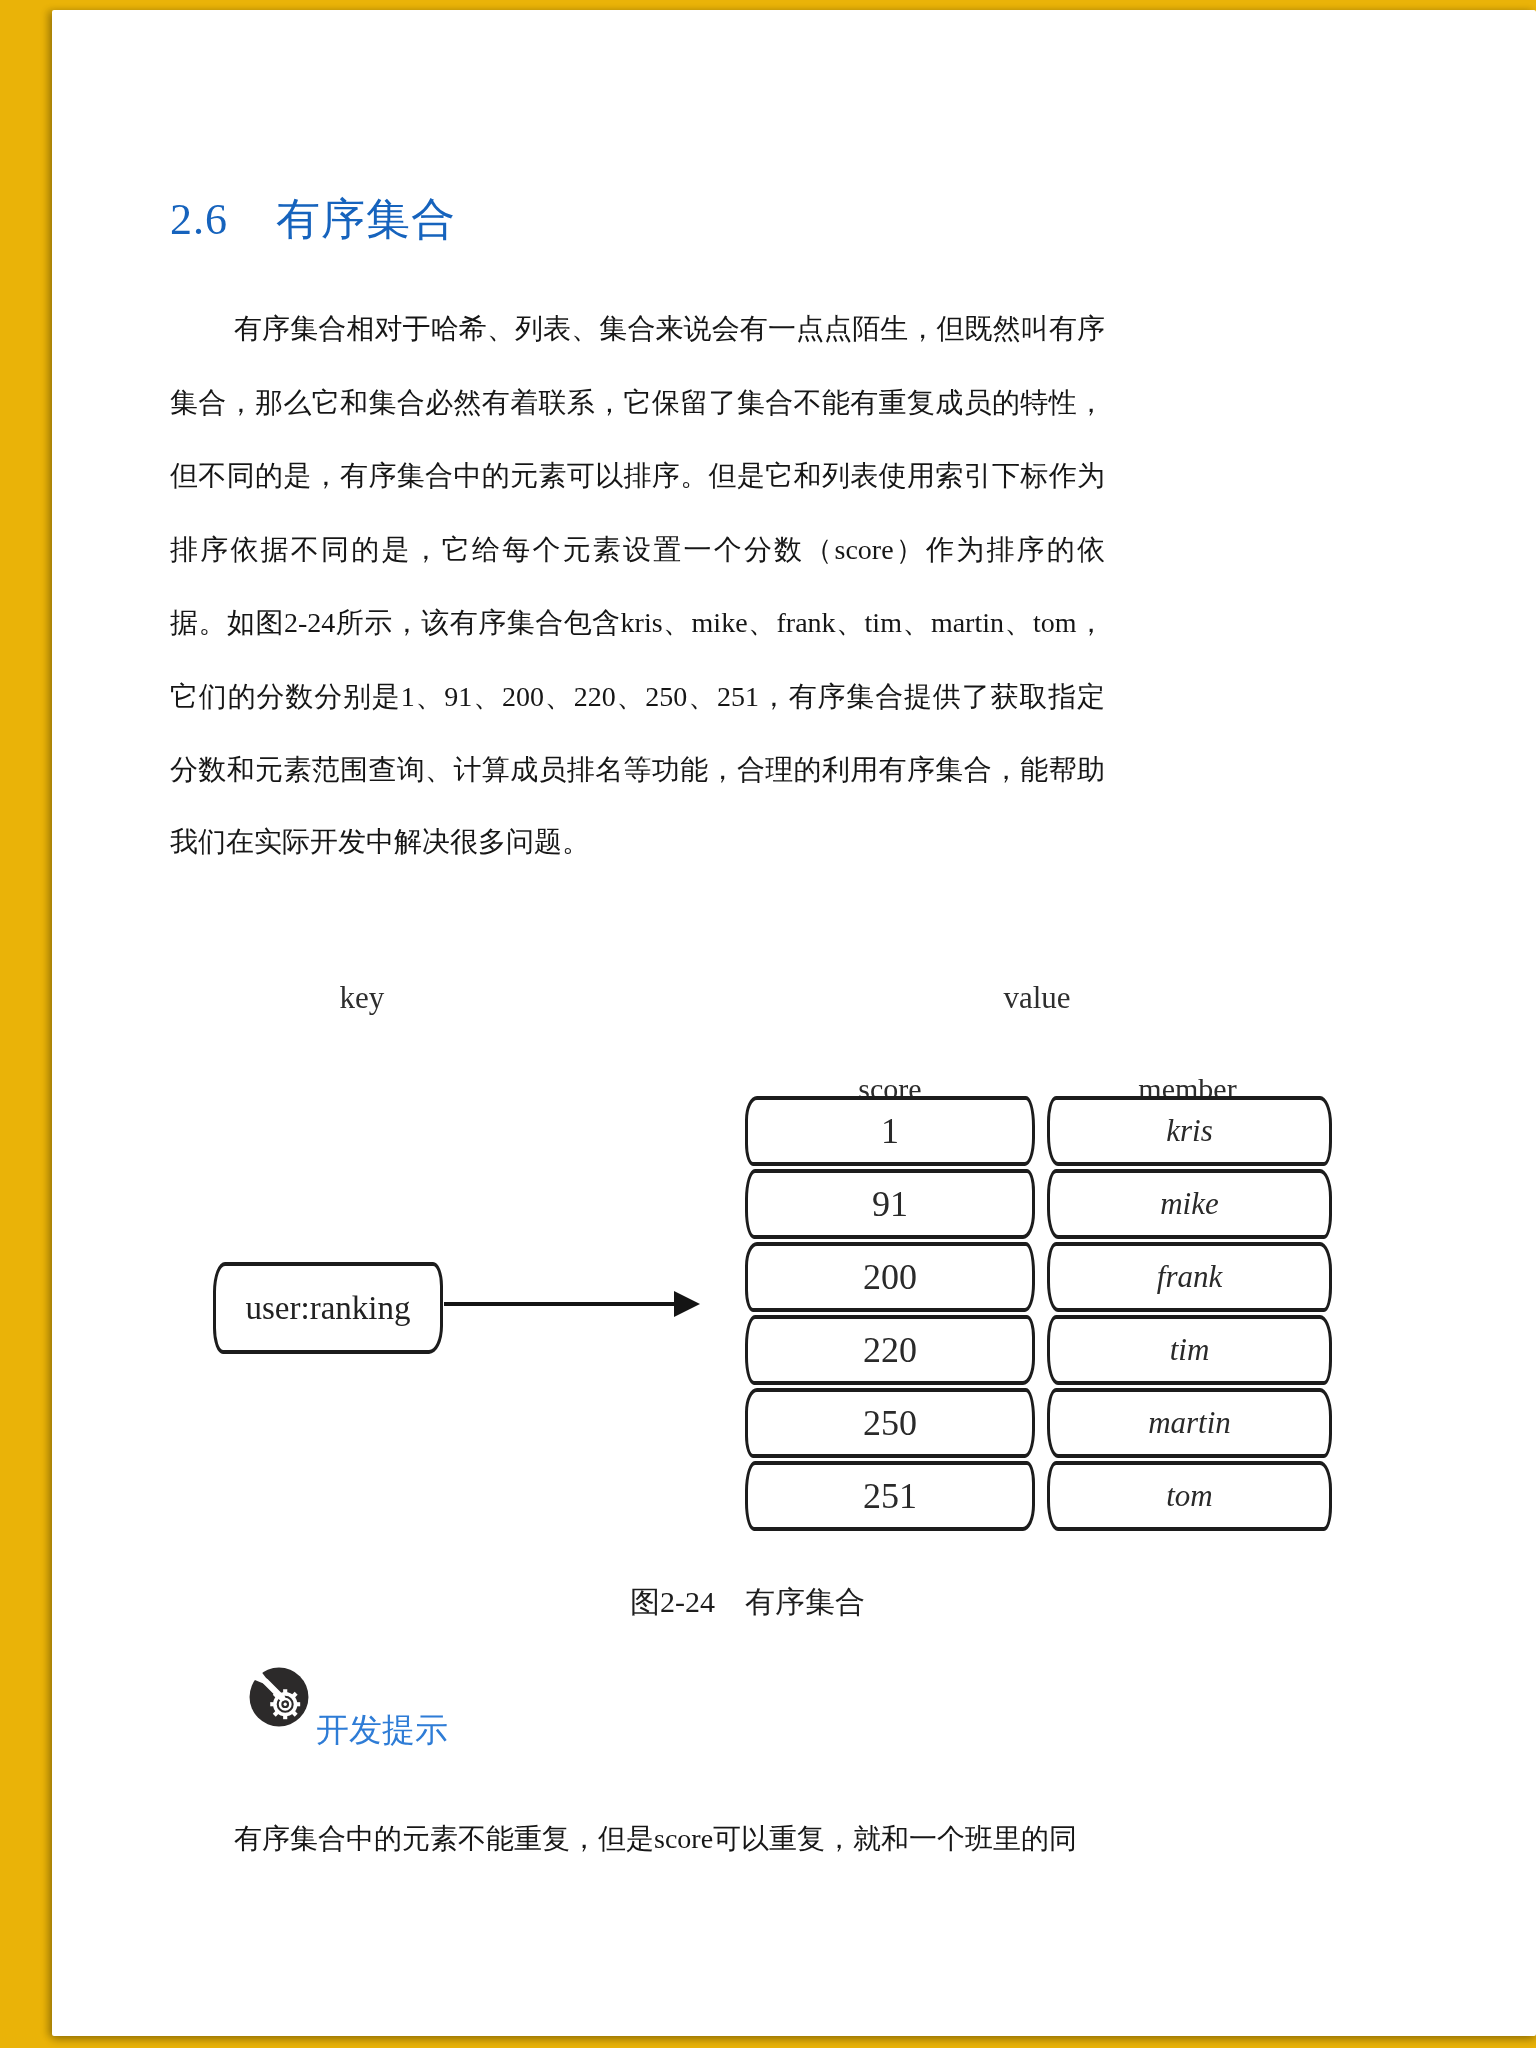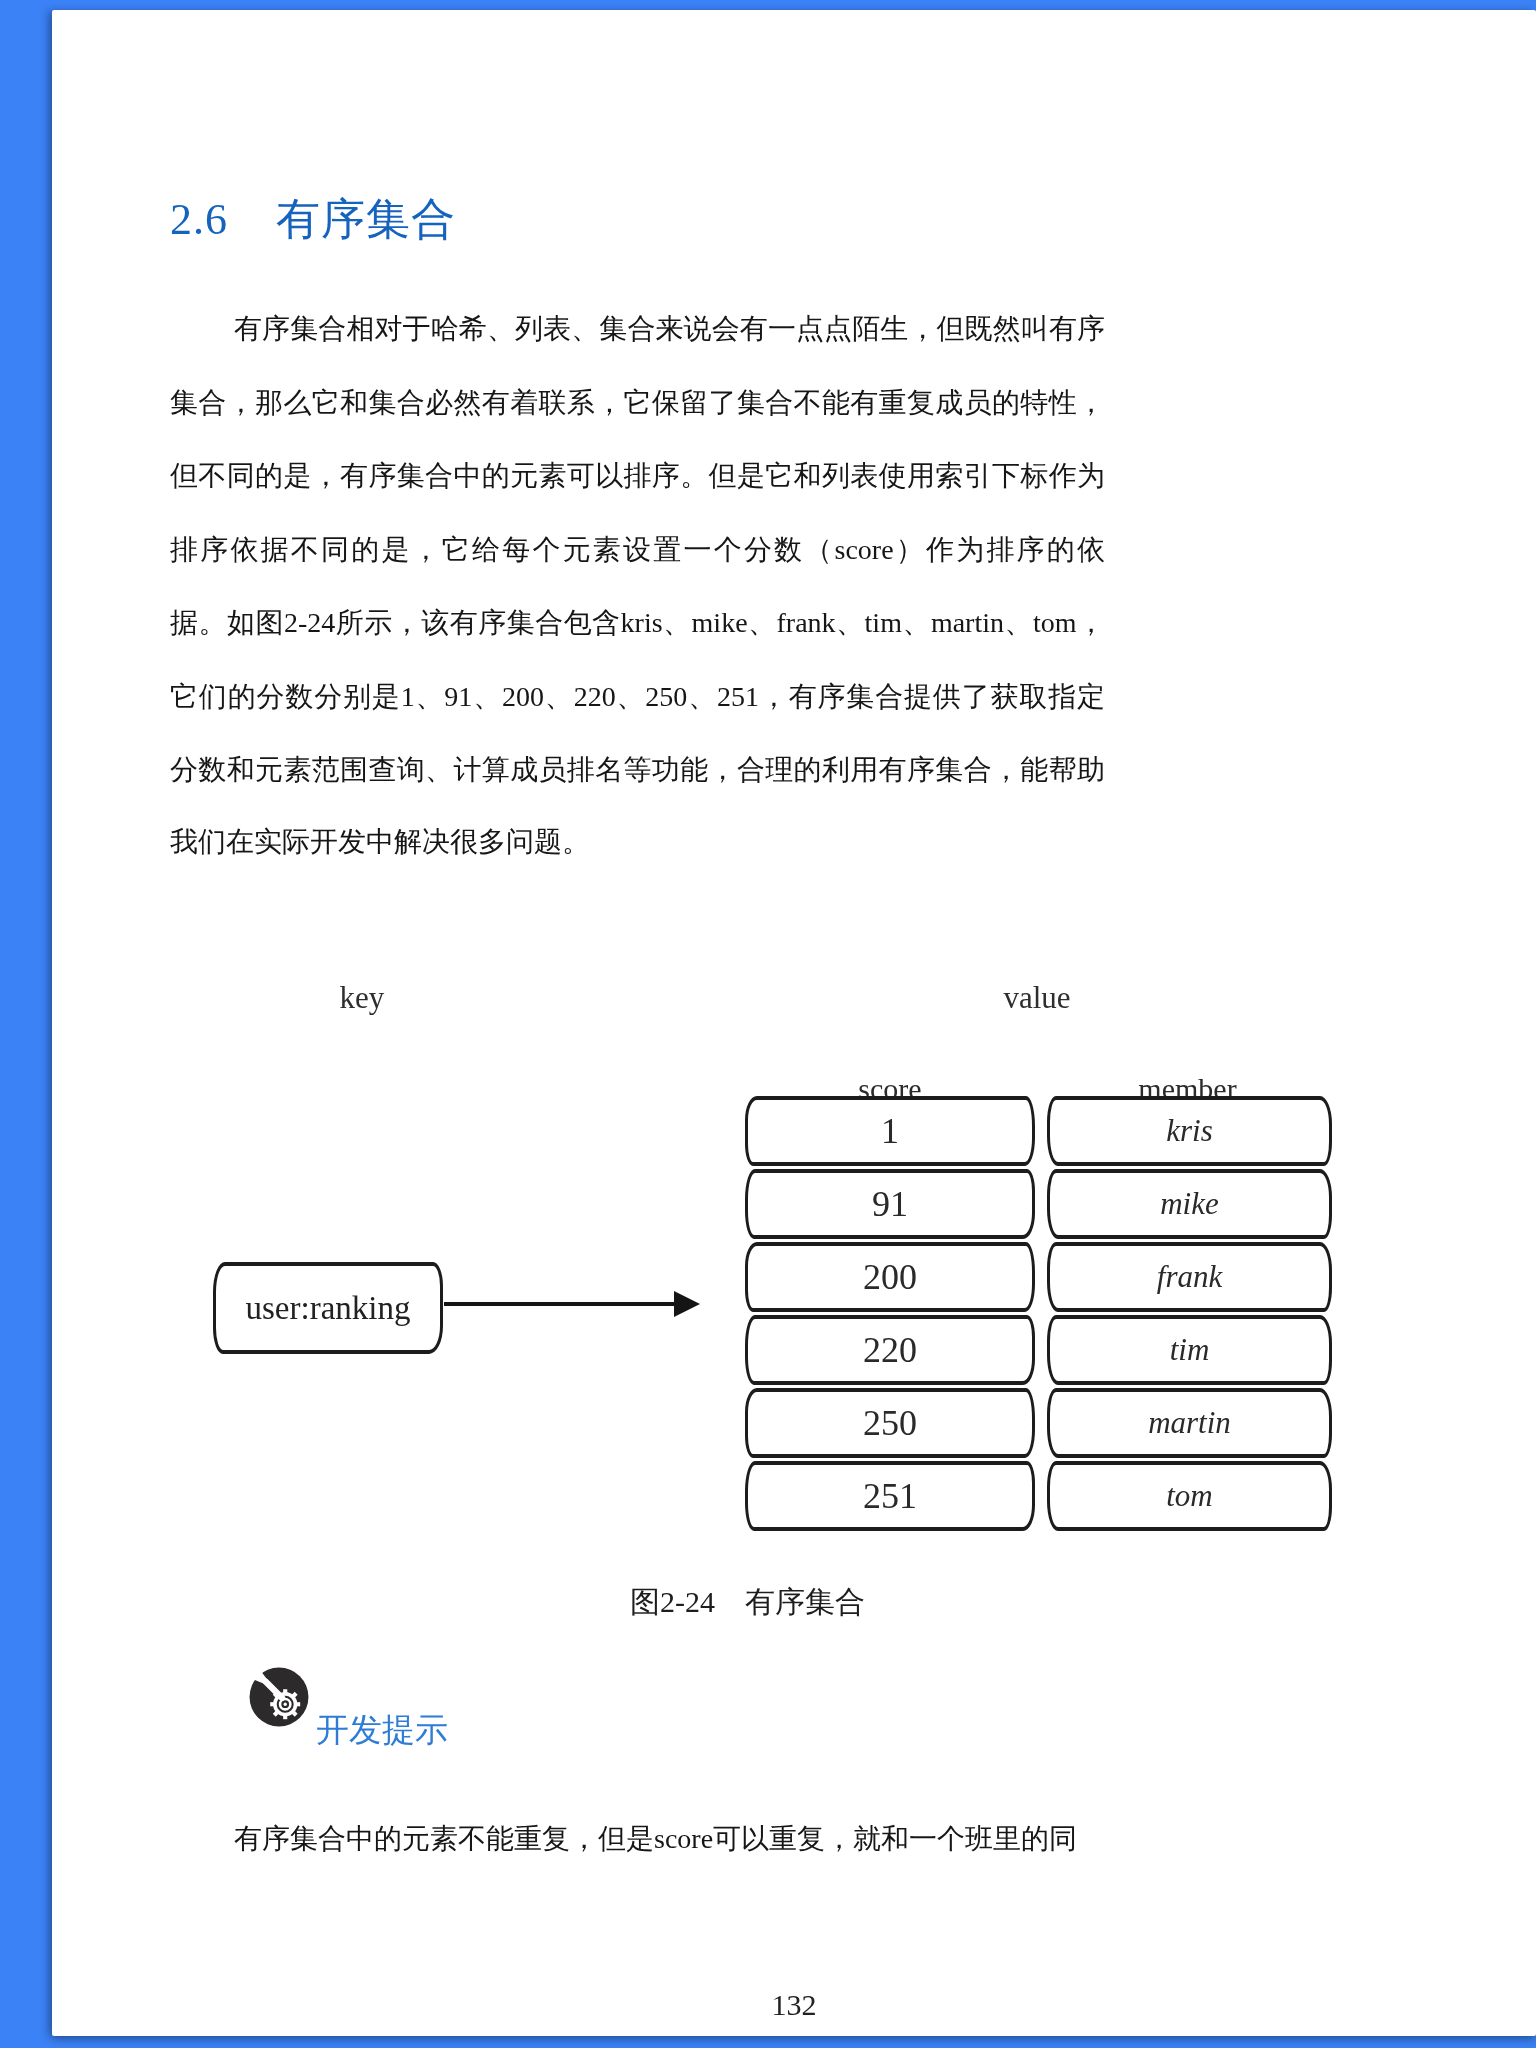--- a/index.html
+++ b/index.html
@@ -1,17 +1,17 @@
 <!DOCTYPE html>
 <html><head>
 <meta charset="utf-8">
 <style>
   html,body{margin:0;padding:0;}
   body{background:#6f6f74;font-family:"Liberation Serif","DejaVu Serif",serif;}
-  .viewport{position:relative;width:1536px;height:2048px;background:#3b82f6;overflow:hidden;}
+  .viewport{position:relative;width:1536px;height:2048px;background:#eab308;overflow:hidden;}
   .sheet{
     position:absolute;left:52px;top:10px;width:1484px;height:2026px;
     background:#ffffff;border-radius:2px;
     box-shadow:-5px 0 7px rgba(0,0,0,.18), 0 4px 8px rgba(0,0,0,.28);
   }
   
   .sec-heading{position:absolute;left:118px;top:180px;font-size:44px;color:#1663bd;letter-spacing:1px;}
   .sec-heading .num{margin-right:48px;}
   
   .para{position:absolute;left:118px;top:282px;width:935px;font-size:28px;line-height:73.5px;color:#161616;}
@@ -117,16 +117,15 @@
         </g>
         <circle cx="36" cy="37" r="10" fill="none" stroke="#ffffff" stroke-width="3.5"></circle>
         <circle cx="36" cy="37" r="5" fill="none" stroke="#ffffff" stroke-width="2.5"></circle>
         <circle cx="36" cy="37" r="1.6" fill="#ffffff"></circle>
       </svg>
     </div>
     <div class="tip-heading">开发提示</div>
 
     <div class="tipline">有序集合中的元素不能重复，但是score可以重复，就和一个班里的同</div>
 
-    <div class="page-num">132</div>
 
   </div>
 </div>
 
 </body></html>

